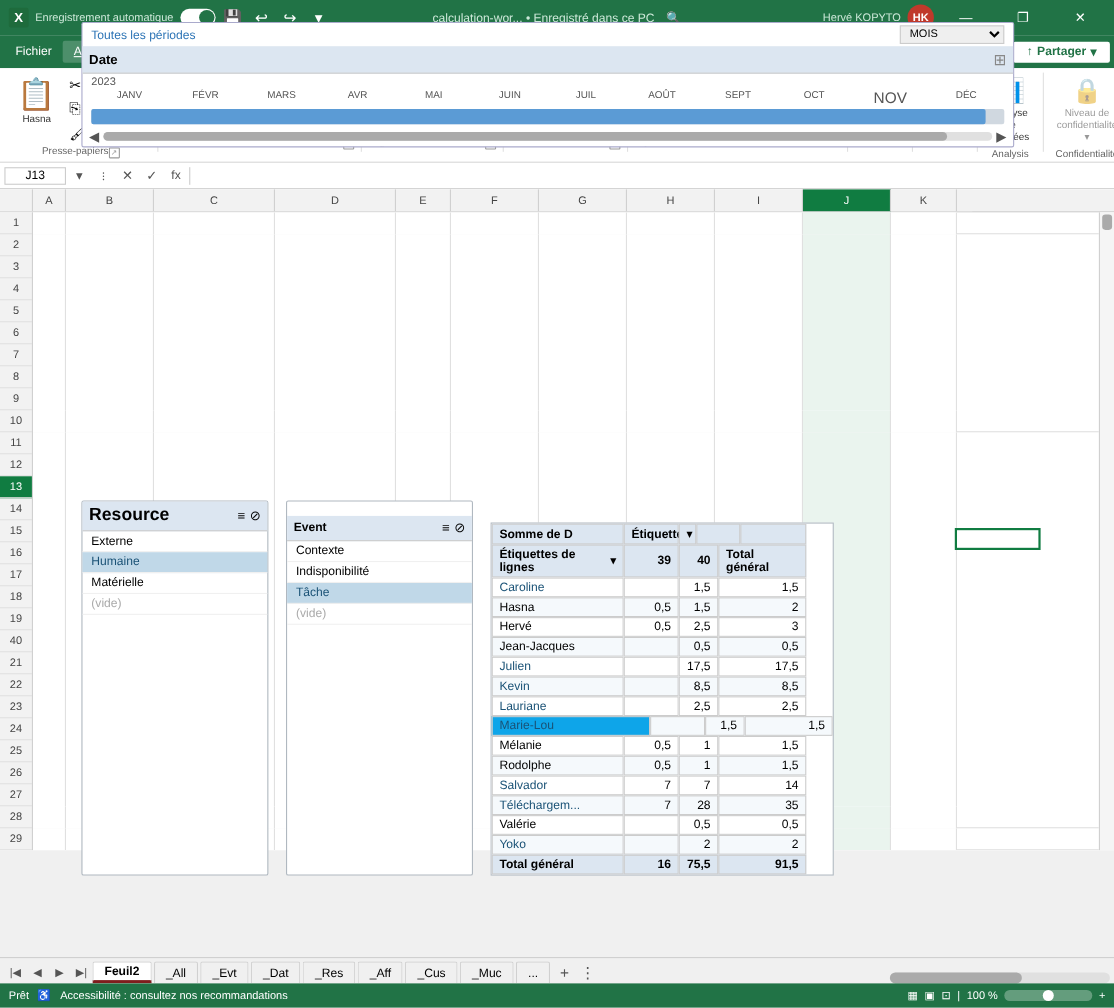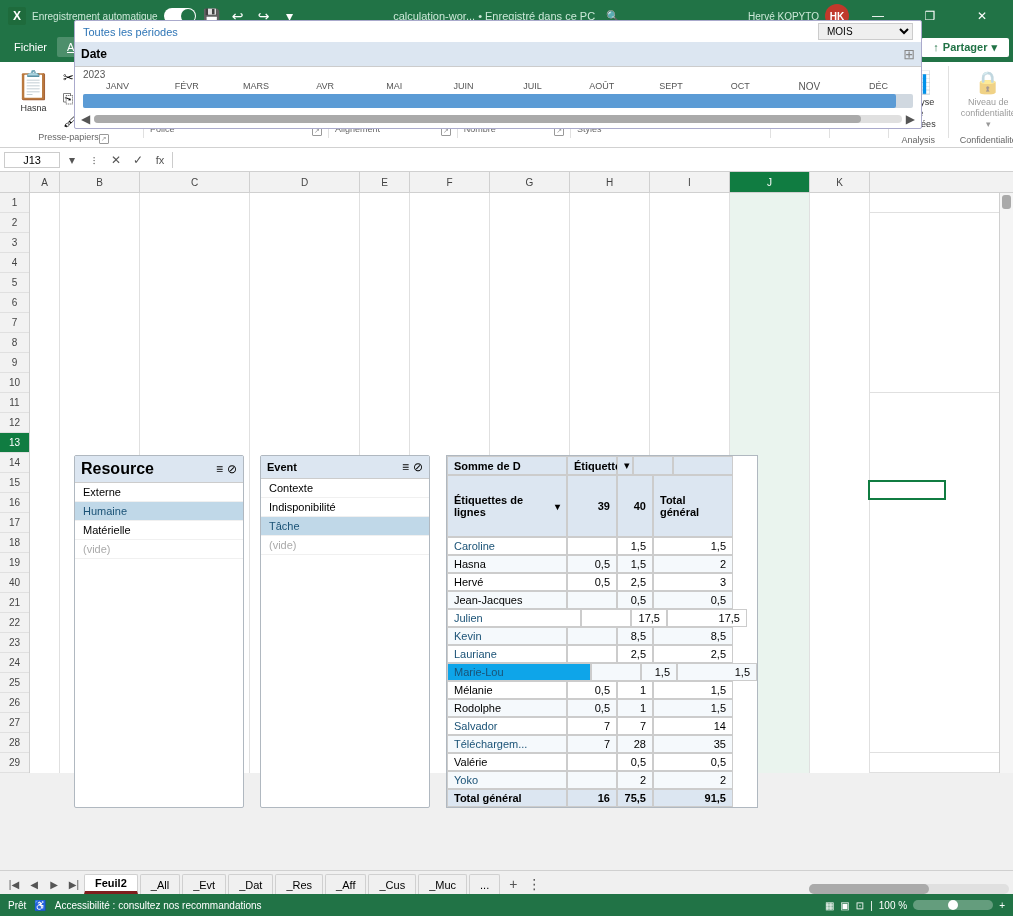--- a/index.html
+++ b/index.html
@@ -520,21 +520,21 @@
       <span style="font-size:9px;color:#555;flex:1;text-align:center;">JANV</span>
       <span style="font-size:9px;color:#555;flex:1;text-align:center;">FÉVR</span>
       <span style="font-size:9px;color:#555;flex:1;text-align:center;">MARS</span>
       <span style="font-size:9px;color:#555;flex:1;text-align:center;">AVR</span>
       <span style="font-size:9px;color:#555;flex:1;text-align:center;">MAI</span>
       <span style="font-size:9px;color:#555;flex:1;text-align:center;">JUIN</span>
       <span style="font-size:9px;color:#555;flex:1;text-align:center;">JUIL</span>
       <span style="font-size:9px;color:#555;flex:1;text-align:center;">AOÛT</span>
       <span style="font-size:9px;color:#555;flex:1;text-align:center;">SEPT</span>
       <span style="font-size:9px;color:#555;flex:1;text-align:center;">OCT</span>
-      <span style="font-size:10px;color:#555;flex:1;text-align:center;">NOV</span>
+      <span style="font-size:14px;color:#555;flex:1;text-align:center;">NOV</span>
       <span style="font-size:9px;color:#555;flex:1;text-align:center;">DÉC</span>
     </div>
     <div style="padding:2px 8px;">
       <div style="height:14px;background:#d0d8e0;border-radius:2px;position:relative;">
         <div style="position:absolute;left:0;right:2%;top:0;height:14px;background:#5b9bd5;border-radius:2px;"></div>
       </div>
     </div>
     <div style="display:flex;align-items:center;padding:2px 6px;">
       <span style="font-size:12px;cursor:pointer;color:#555;">◀</span>
       <div style="flex:1;height:8px;background:#e0e0e0;border-radius:4px;position:relative;margin:0 4px;">
@@ -555,45 +555,45 @@
         <span style="font-size:12px;cursor:pointer;">⊘</span>
       </div>
     </div>
     <div class="slicer-item">Externe</div>
     <div class="slicer-item selected">Humaine</div>
     <div class="slicer-item">Matérielle</div>
     <div class="slicer-item empty">(vide)</div>
   </div>
 
   <div style="border:1px solid #b0b8c0;border-radius:2px;background:white;width:170px;">
-    <div style="background:#dce6f1;padding:4px 6px;display:flex;align-items:center;justify-content:space-between;border-bottom:1px solid #ccc;">
+    <div style="background:#dce6f1;padding:4px 6px;display:flex;align-items:center;justify-content:space-between;border-bottom:1px solid #ccc;margin-top:13px;">
       <span style="font-weight:700;font-size:11px;">Event</span>
       <div style="display:flex;gap:4px;">
         <span style="font-size:12px;cursor:pointer;">≡</span>
         <span style="font-size:12px;cursor:pointer;">⊘</span>
       </div>
     </div>
     <div class="slicer-item">Contexte</div>
     <div class="slicer-item">Indisponibilité</div>
     <div class="slicer-item selected">Tâche</div>
     <div class="slicer-item empty">(vide)</div>
   </div>
 
-  <div style="border:1px solid #b0b8c0;background:white;font-size:11px;">
+  <div style="border:1px solid #b0b8c0;background:white;font-size:11px;margin-top:20px;">
 
     <div style="display:flex;">
       <div style="border:1px solid #ccc;padding:2px 6px;width:120px;background:#dce6f1;font-weight:600;font-size:11px;display:flex;align-items:center;">Somme de D</div>
       <div style="border:1px solid #ccc;padding:2px 6px;width:50px;background:#dce6f1;font-weight:600;font-size:11px;display:flex;align-items:center;">Étiquettes</div>
       <div style="border:1px solid #ccc;padding:2px 6px;width:16px;background:#dce6f1;font-size:11px;display:flex;align-items:center;cursor:pointer;">▾</div>
       <div style="border:1px solid #ccc;padding:2px 6px;width:40px;background:#dce6f1;font-size:11px;display:flex;align-items:center;"></div>
       <div style="border:1px solid #ccc;padding:2px 6px;width:60px;background:#dce6f1;font-size:11px;display:flex;align-items:center;"></div>
     </div>
 
     <div style="display:flex;">
-      <div style="border:1px solid #ccc;padding:18px 6px;width:120px;background:#dce6f1;font-weight:600;font-size:11px;display:flex;align-items:center;">
+      <div style="border:1px solid #ccc;padding:2px 6px;width:120px;background:#dce6f1;font-weight:600;font-size:11px;display:flex;align-items:center;">
         Étiquettes de lignes
         <span style="cursor:pointer;font-size:10px;margin-left:2px;">▾</span>
       </div>
       <div style="border:1px solid #ccc;padding:2px 6px;width:50px;background:#dce6f1;font-weight:600;font-size:11px;display:flex;align-items:center;justify-content:flex-end;">39</div>
       <div style="border:1px solid #ccc;padding:2px 6px;width:36px;background:#dce6f1;font-weight:600;font-size:11px;display:flex;align-items:center;justify-content:flex-end;">40</div>
       <div style="border:1px solid #ccc;padding:2px 6px;width:80px;background:#dce6f1;font-weight:600;font-size:11px;display:flex;align-items:center;justify-content:flex-end;">Total général</div>
     </div>
 
     <div id="pivot-data-rows">
         <div style="display: flex;">
@@ -614,21 +614,21 @@
           <div style="border: 1px solid rgb(204, 204, 204); padding: 2px 6px; width: 36px; font-size: 11px; display: flex; align-items: center; justify-content: flex-end; background: rgb(255, 255, 255);">2,5</div>
           <div style="border: 1px solid rgb(204, 204, 204); padding: 2px 6px; width: 80px; font-size: 11px; display: flex; align-items: center; justify-content: flex-end; background: rgb(255, 255, 255);">3</div>
         </div>
         <div style="display: flex;">
           <div style="border: 1px solid rgb(204, 204, 204); padding: 2px 6px; width: 120px; font-size: 11px; display: flex; align-items: center; justify-content: flex-start; background: rgb(245, 249, 252);">Jean-Jacques</div>
           <div style="border: 1px solid rgb(204, 204, 204); padding: 2px 6px; width: 50px; font-size: 11px; display: flex; align-items: center; justify-content: flex-end; background: rgb(245, 249, 252);"></div>
           <div style="border: 1px solid rgb(204, 204, 204); padding: 2px 6px; width: 36px; font-size: 11px; display: flex; align-items: center; justify-content: flex-end; background: rgb(245, 249, 252);">0,5</div>
           <div style="border: 1px solid rgb(204, 204, 204); padding: 2px 6px; width: 80px; font-size: 11px; display: flex; align-items: center; justify-content: flex-end; background: rgb(245, 249, 252);">0,5</div>
         </div>
         <div style="display: flex;">
-          <div style="border: 1px solid rgb(204, 204, 204); padding: 2px 6px; width: 134px; font-size: 11px; display: flex; align-items: center; justify-content: flex-start; color: rgb(26, 82, 118); background: rgb(255, 255, 255);">Julien</div>
+          <div style="border: 1px solid rgb(204, 204, 204); padding: 2px 6px; width: 120px; font-size: 11px; display: flex; align-items: center; justify-content: flex-start; color: rgb(26, 82, 118); background: rgb(255, 255, 255);">Julien</div>
           <div style="border: 1px solid rgb(204, 204, 204); padding: 2px 6px; width: 50px; font-size: 11px; display: flex; align-items: center; justify-content: flex-end; background: rgb(255, 255, 255);"></div>
           <div style="border: 1px solid rgb(204, 204, 204); padding: 2px 6px; width: 36px; font-size: 11px; display: flex; align-items: center; justify-content: flex-end; background: rgb(255, 255, 255);">17,5</div>
           <div style="border: 1px solid rgb(204, 204, 204); padding: 2px 6px; width: 80px; font-size: 11px; display: flex; align-items: center; justify-content: flex-end; background: rgb(255, 255, 255);">17,5</div>
         </div>
         <div style="display: flex;">
           <div style="border: 1px solid rgb(204, 204, 204); padding: 2px 6px; width: 120px; font-size: 11px; display: flex; align-items: center; justify-content: flex-start; color: rgb(26, 82, 118); background: rgb(245, 249, 252);">Kevin</div>
           <div style="border: 1px solid rgb(204, 204, 204); padding: 2px 6px; width: 50px; font-size: 11px; display: flex; align-items: center; justify-content: flex-end; background: rgb(245, 249, 252);"></div>
           <div style="border: 1px solid rgb(204, 204, 204); padding: 2px 6px; width: 36px; font-size: 11px; display: flex; align-items: center; justify-content: flex-end; background: rgb(245, 249, 252);">8,5</div>
           <div style="border: 1px solid rgb(204, 204, 204); padding: 2px 6px; width: 80px; font-size: 11px; display: flex; align-items: center; justify-content: flex-end; background: rgb(245, 249, 252);">8,5</div>
         </div>

